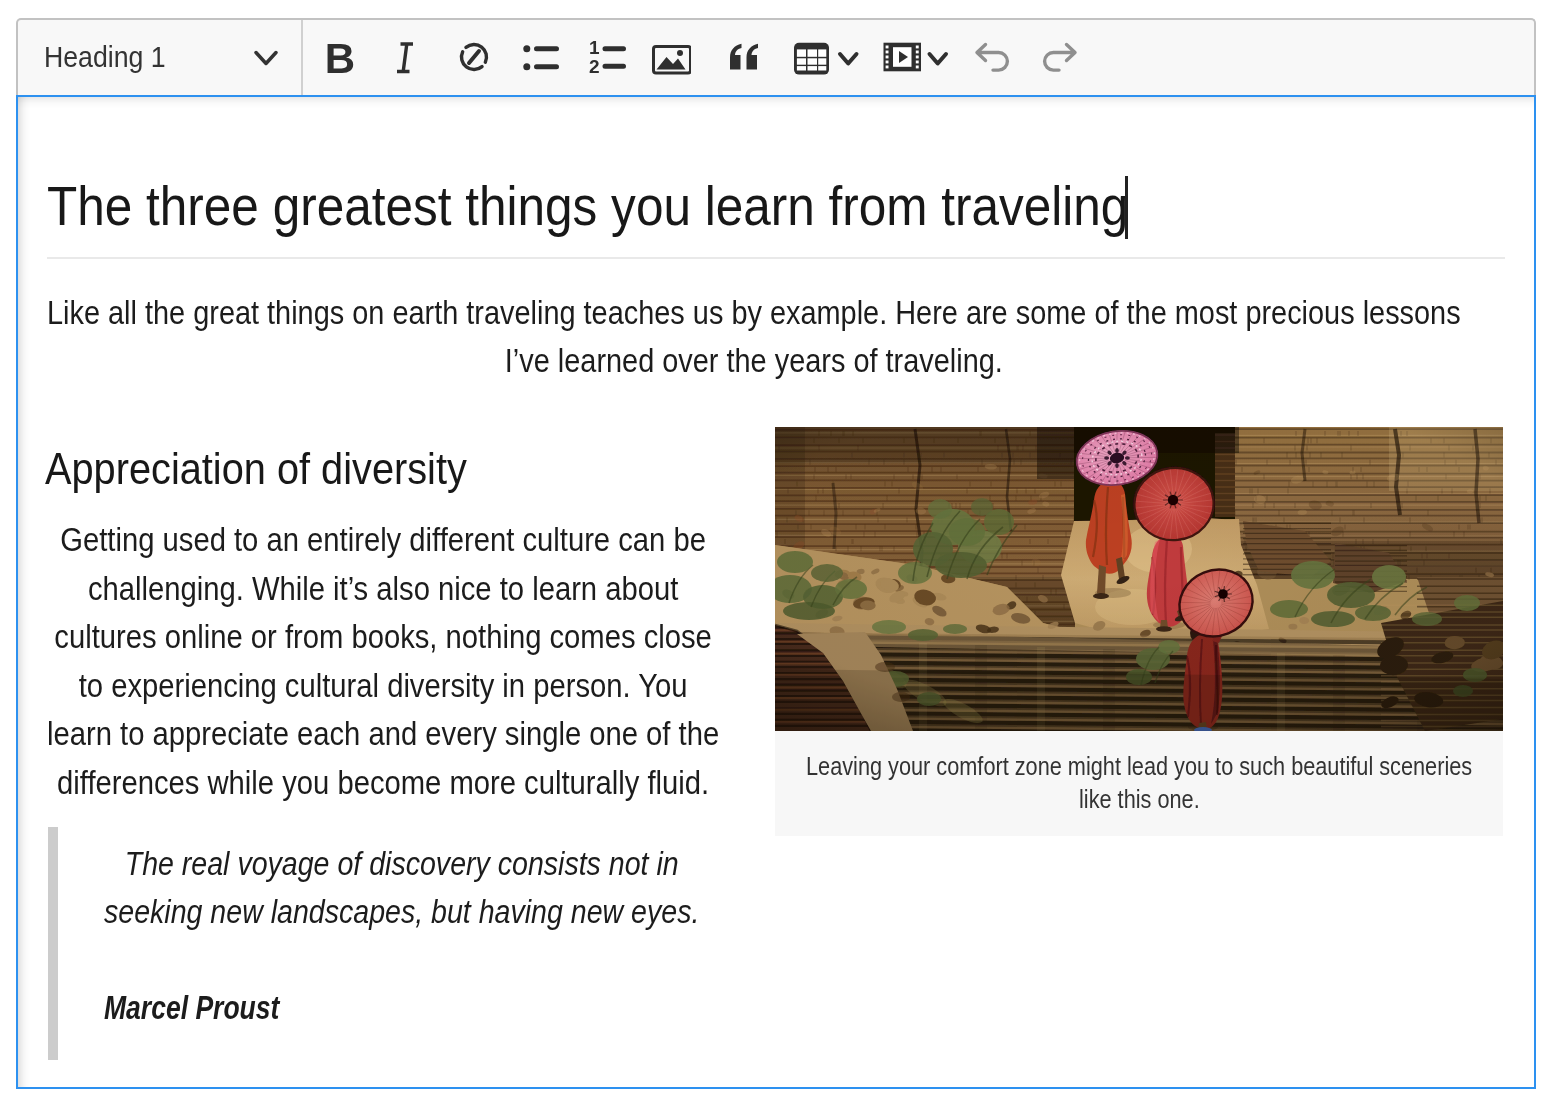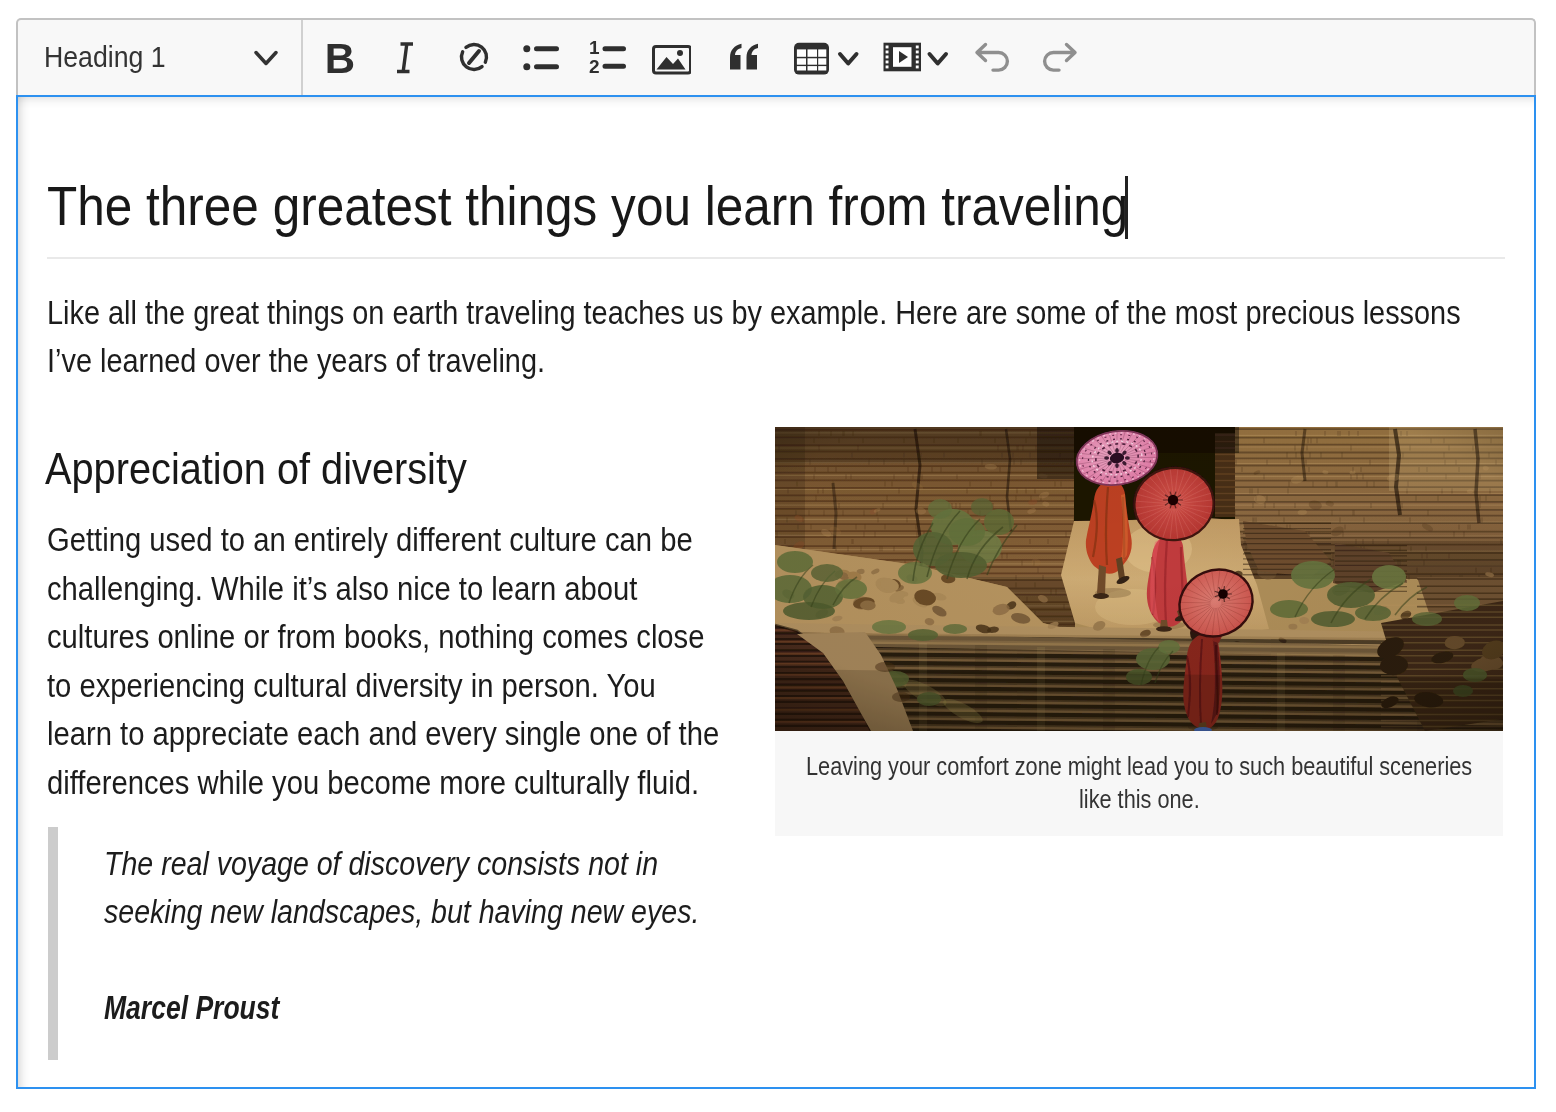--- a/index.html
+++ b/index.html
@@ -1,17 +1,17 @@
 <!DOCTYPE html>
 <html><head>
 <meta charset="utf-8">
 <style>
 * { margin:0; padding:0; box-sizing:border-box; }
 html,body { width:1556px; height:1112px; background:#fff; font-family:"Liberation Sans",sans-serif; overflow:hidden; }
-.root { position:absolute; left:0; top:0; width:1556px; height:1112px; }
+.root { position:absolute; left:0; top:0; width:1556px; height:1112px;text-align:center; }
 .toolbar { position:absolute; left:16px; top:18px; width:1520px; height:77px;
   background:#f8f8f8; border:2px solid #c2c2c2; border-bottom:none; border-radius:5px 5px 0 0; }
 .content { position:absolute; left:16px; top:95px; width:1520px; height:994px;
   background:#fff; border:2px solid #2d91f0;
   box-shadow: inset 12px 0 12px -12px rgba(0,0,0,0.25), inset 0 12px 12px -12px rgba(0,0,0,0.18); }
 .tlabel { position:absolute; left:44px; top:41px; font-size:29px; color:#333; transform:scaleX(0.92); transform-origin:left top; }
 .sep { position:absolute; left:301px; top:20px; width:2px; height:75px; background:#d0d0d0; }
 .ticon { position:absolute; }
 .h1 { position:absolute; left:47px; top:172px; font-size:56px; line-height:68px; color:#181818;
   white-space:nowrap; transform:scaleX(0.884); transform-origin:left top; }

